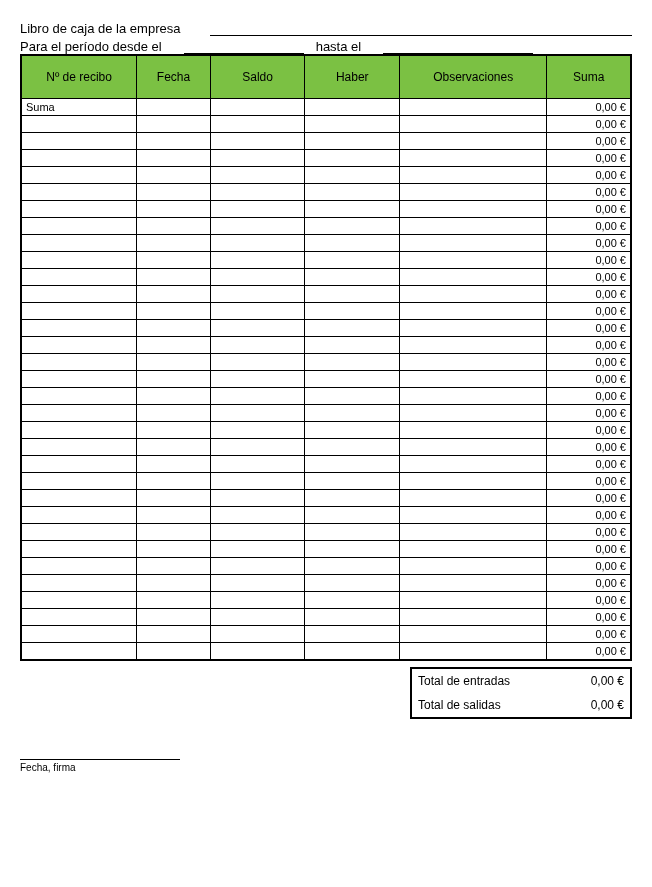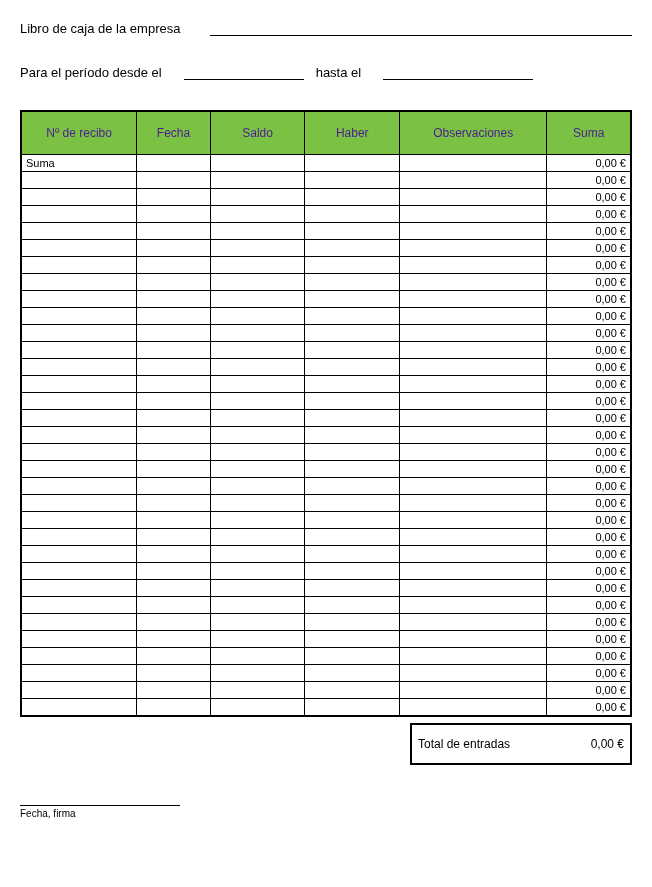--- a/index.html
+++ b/index.html
@@ -8,42 +8,42 @@
     padding: 20px;
     font-family: Arial, sans-serif;
     font-size: 13px;
     color: #000;
     background: #fff;
     width: 652px;
   }
   .header-row {
     display: flex;
     align-items: flex-end;
-    margin-bottom: 28px;
+    margin-bottom: 2px;
   }
   .header-label {
     white-space: nowrap;
     padding-right: 10px;
   }
   .underline {
     border-bottom: 1px solid #000;
     height: 16px;
   }
   .underline.lg { flex: 1; margin-left: 20px; }
   .underline.md { width: 120px; margin: 0 12px; }
-  .period-row { display: flex; align-items: center; margin-bottom: 30px; }
+  .period-row { display: flex; align-items: center; }
 
   table.cash {
     width: 100%;
     border-collapse: collapse;
     border: 2px solid #000;
   }
   table.cash th {
     background: #7BC143;
-    color: #4c1d95;
+    color: #000000;
     font-weight: normal;
     font-size: 12px;
     text-align: center;
     padding: 14px 3px;
     border: 1px solid #000;
   }
   table.cash td {
     border: 1px solid #000;
     height: 17px;
     padding: 0 4px;
@@ -64,21 +64,21 @@
     display: flex;
     justify-content: flex-end;
     margin-top: 6px;
   }
   table.totals {
     border-collapse: collapse;
     border: 2px solid #000;
     font-size: 12px;
   }
   table.totals td {
-    padding: 12px 6px;
+    padding: 5px 6px;
   }
   table.totals td.lbl { width: 150px; text-align: left; }
   table.totals td.val { width: 70px; text-align: right; }
 
   .sign {
     margin-top: 40px;
   }
   .sign-line {
     width: 160px;
     border-bottom: 1px solid #000;
@@ -383,20 +383,24 @@
     </tbody>
 </table>
 
 <div class="totals-wrap">
   <table class="totals">
     <tbody>
         <tr>
       <td class="lbl">Total de entradas</td>
       <td class="val">0,00 €</td>
     </tr>
+    <tr>
+      <td class="lbl">Total de salidas</td>
+      <td class="val">0,00 €</td>
+    </tr>
   </tbody>
     </table>
 </div>
 
 <div class="sign">
   <div class="sign-line"></div>
   <div class="sign-label">Fecha, firma</div>
 </div>
 
 </body></html>

